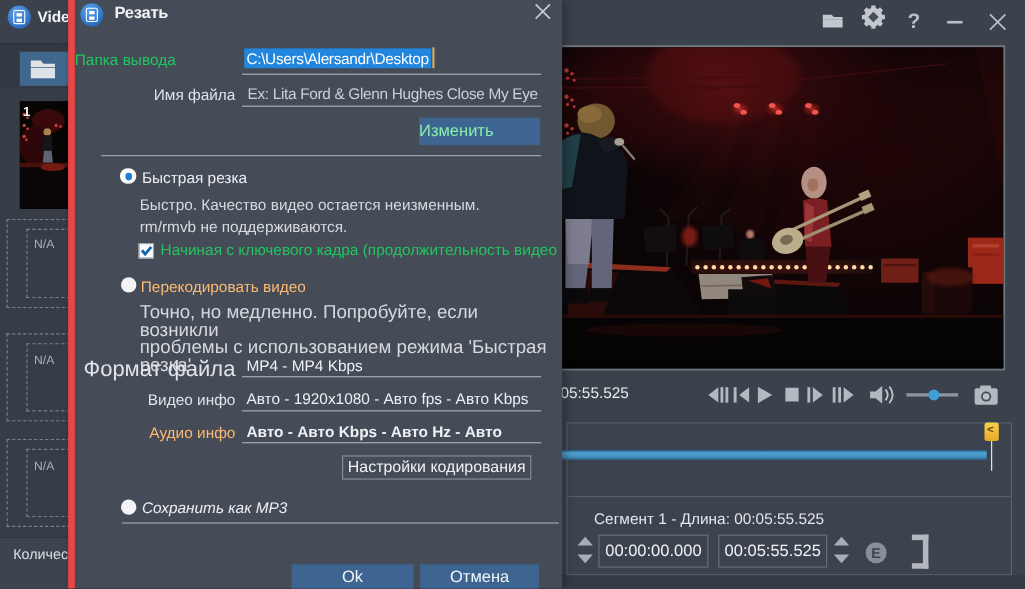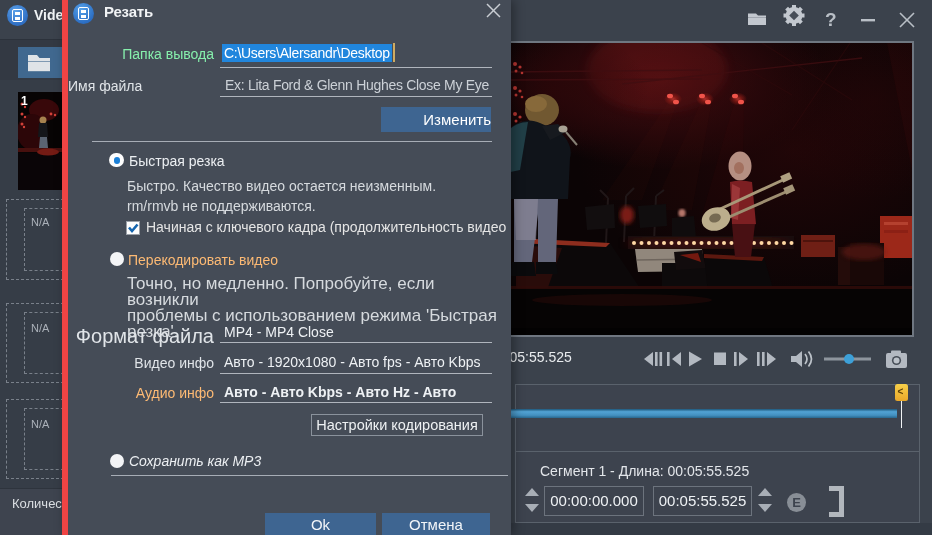--- a/index.html
+++ b/index.html
@@ -329,51 +329,51 @@
   <div class="abs" style="left:13px;top:10px;width:5px;height:3px;background:#fff;"></div>
   <div class="abs" style="left:13px;top:15px;width:5px;height:3px;background:#fff;"></div>
   <div class="abs" style="left:36px;top:3px;font-size:15px;font-weight:bold;letter-spacing:-0.2px;color:#f1f3f5;">Резать</div>
   <svg class="abs" style="left:418px;top:3px;" width="15" height="15" viewBox="0 0 15 15">
     <g stroke="#c9cdd3" stroke-width="1.5">
         <line x1="1" y1="1" x2="14" y2="14"></line>
         <line x1="14" y1="1" x2="1" y2="14"></line>
       </g>
   </svg>
 
-  <div class="abs" style="left:0px;top:46px;width:146px;font-size:14px;color:#86efac;text-align:right;">Папка вывода</div>
+  <div class="abs" style="left:0px;top:46px;width:146px;font-size:14px;color:#22c55e;text-align:left;">Папка вывода</div>
   <div class="abs" style="left:153.5px;top:44px;width:170.5px;height:18px;background:#2186dd;"></div>
   <div class="abs" style="left:156px;top:45px;font-size:14px;letter-spacing:-0.3px;color:#fff;white-space:nowrap;">C:\Users\Alersandr\Desktop</div>
   <div class="abs" style="left:324.5px;top:43px;width:2px;height:19px;background:#cfac62;"></div>
   <div class="abs" style="left:152px;top:67px;width:272px;height:1px;background:#b0b5bd;"></div>
 
-  <div class="abs" style="left:0px;top:78px;width:146px;font-size:14px;color:#e0e4e8;text-align:left;">Имя файла</div>
+  <div class="abs" style="left:0px;top:78px;width:146px;font-size:14px;color:#e0e4e8;text-align:right;">Имя файла</div>
   <div class="abs" style="left:157px;top:77px;font-size:14px;letter-spacing:-0.3px;color:#ccd1d7;white-space:nowrap;">Ex: Lita Ford &amp; Glenn Hughes Close My Eye</div>
   <div class="abs" style="left:152px;top:96px;width:272px;height:1px;background:#b0b5bd;"></div>
 
-  <div class="abs" style="left:313px;top:107px;width:110px;height:25px;background:#3e6591;color:#ffffff;font-size:15px;text-align:right;line-height:25px;">Изменить</div>
+  <div class="abs" style="left:313px;top:107px;width:110px;height:25px;background:#3e6591;color:#86efac;font-size:15px;text-align:left;line-height:25px;">Изменить</div>
 
   <div class="abs" style="left:24px;top:141px;width:400px;height:1px;background:#a7adb6;"></div>
 
   <div class="abs" style="left:41px;top:152.5px;width:14.5px;height:14.5px;border-radius:50%;background:#fdfdfd;"></div>
   <div class="abs" style="left:45.5px;top:157px;width:6.5px;height:6.5px;border-radius:50%;background:#1b7fd6;"></div>
   <div class="abs" style="left:61px;top:153px;font-size:14px;color:#eceff2;">Быстрая резка</div>
   <div class="abs" style="left:59px;top:177px;font-size:14px;color:#d6dade;line-height:19.5px;">Быстро. Качество видео остается неизменным.<br>rm/rmvb не поддерживаются.</div>
 
   <div class="abs" style="left:58px;top:221px;width:14px;height:14px;background:#fdfdfd;border:1px solid #9aa0a8;"></div>
   <svg class="abs" style="left:58px;top:221px;" width="14" height="14" viewBox="0 0 14 14">
     <path d="M3 6.5 L6 10 L11.5 3.5" fill="none" stroke="#1565ae" stroke-width="2.6"></path>
   </svg>
-  <div class="abs" style="left:78px;top:219px;width:371px;font-size:14px;color:#e5e5e5;white-space:nowrap;overflow:hidden;">Начиная с ключевого кадра (продолжительность видео</div>
+  <div class="abs" style="left:78px;top:219px;width:371px;font-size:14px;color:#22c55e;white-space:nowrap;overflow:hidden;">Начиная с ключевого кадра (продолжительность видео</div>
 
   <div class="abs" style="left:42px;top:251.5px;width:14px;height:14px;border-radius:50%;background:#f3f4f6;"></div>
   <div class="abs" style="left:60px;top:252px;font-size:14px;color:#fdba74;">Перекодировать видео</div>
   <div class="abs" style="left:59px;top:276px;font-size:17px;color:#d6dade;line-height:16px;">Точно, но медленно. Попробуйте, если возникли<br>проблемы с использованием режима 'Быстрая резка'.</div>
 
   <div class="abs" style="left:0px;top:325px;width:146px;font-size:20px;color:#e0e4e8;text-align:right;">Формат файла</div>
-  <div class="abs" style="left:156px;top:324px;font-size:14px;color:#eef1f4;">MP4 - MP4 Close</div>
+  <div class="abs" style="left:156px;top:324px;font-size:14px;color:#eef1f4;">MP4 - MP4 Kbps</div>
   <div class="abs" style="left:152px;top:342px;width:272px;height:1px;background:#b0b5bd;"></div>
 
   <div class="abs" style="left:0px;top:355px;width:146px;font-size:14px;color:#e0e4e8;text-align:right;">Видео инфо</div>
   <div class="abs" style="left:156px;top:354px;font-size:14px;color:#eef1f4;">Авто - 1920x1080 - Авто fps - Авто Kbps</div>
   <div class="abs" style="left:152px;top:373px;width:272px;height:1px;background:#b0b5bd;"></div>
 
   <div class="abs" style="left:0px;top:385px;width:146px;font-size:14px;color:#fdba74;text-align:right;">Аудио инфо</div>
   <div class="abs" style="left:156px;top:384px;font-size:14px;color:#eef1f4;font-weight:bold;">Авто - Авто Kbps - Авто Hz - Авто</div>
   <div class="abs" style="left:152px;top:402px;width:272px;height:1px;background:#b0b5bd;"></div>
 

